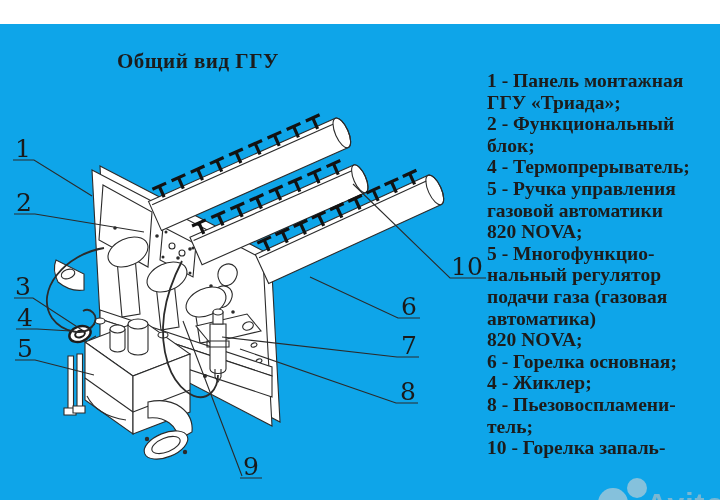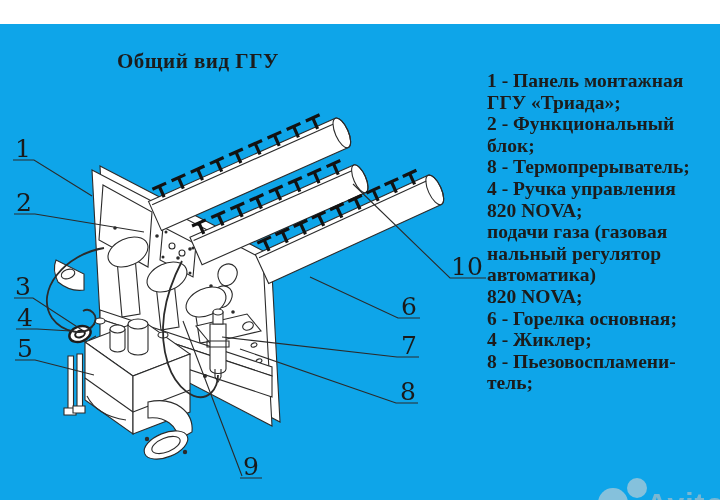--- a/index.html
+++ b/index.html
@@ -181,26 +181,29 @@
       <circle cx="637" cy="464" r="10" fill="#d4d4d4"></circle>
       <text class="wmtext" x="646" y="490">Avito</text>
     </g>
   </svg>
 
   <div class="legend">
     <div>1 - Панель монтажная</div>
     <div>ГГУ «Триада»;</div>
     <div>2 - Функциональный</div>
     <div>блок;</div>
-    <div>8 - Термопрерыватель;</div>
-    <div>4 - Ручка управления</div>
+    <div>4 - Термопрерыватель;</div>
+    <div>5 - Ручка управления</div>
+    <div>газовой автоматики</div>
     <div>820 NOVA;</div>
+    <div>5 - Многофункцио-</div>
+    <div>нальный регулятор</div>
     <div>подачи газа (газовая</div>
-    <div>нальный регулятор</div>
     <div>автоматика)</div>
     <div>820 NOVA;</div>
     <div>6 - Горелка основная;</div>
     <div>4 - Жиклер;</div>
     <div>8 - Пьезовоспламени-</div>
     <div>тель;</div>
+    <div>10 - Горелка запаль-</div>
   </div>
 
 </div>
 
 </body></html>

